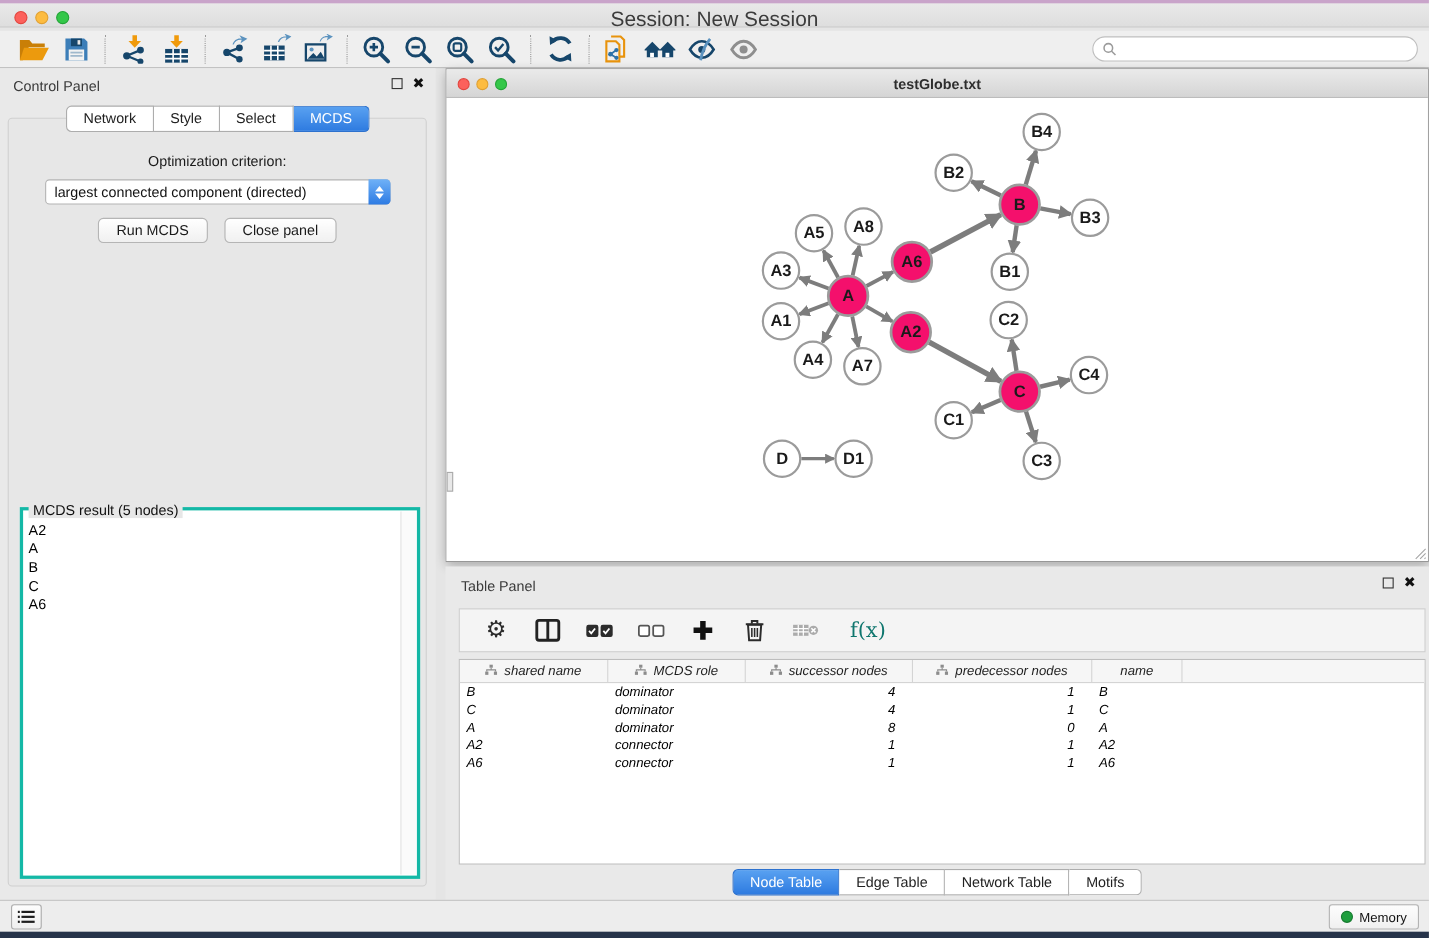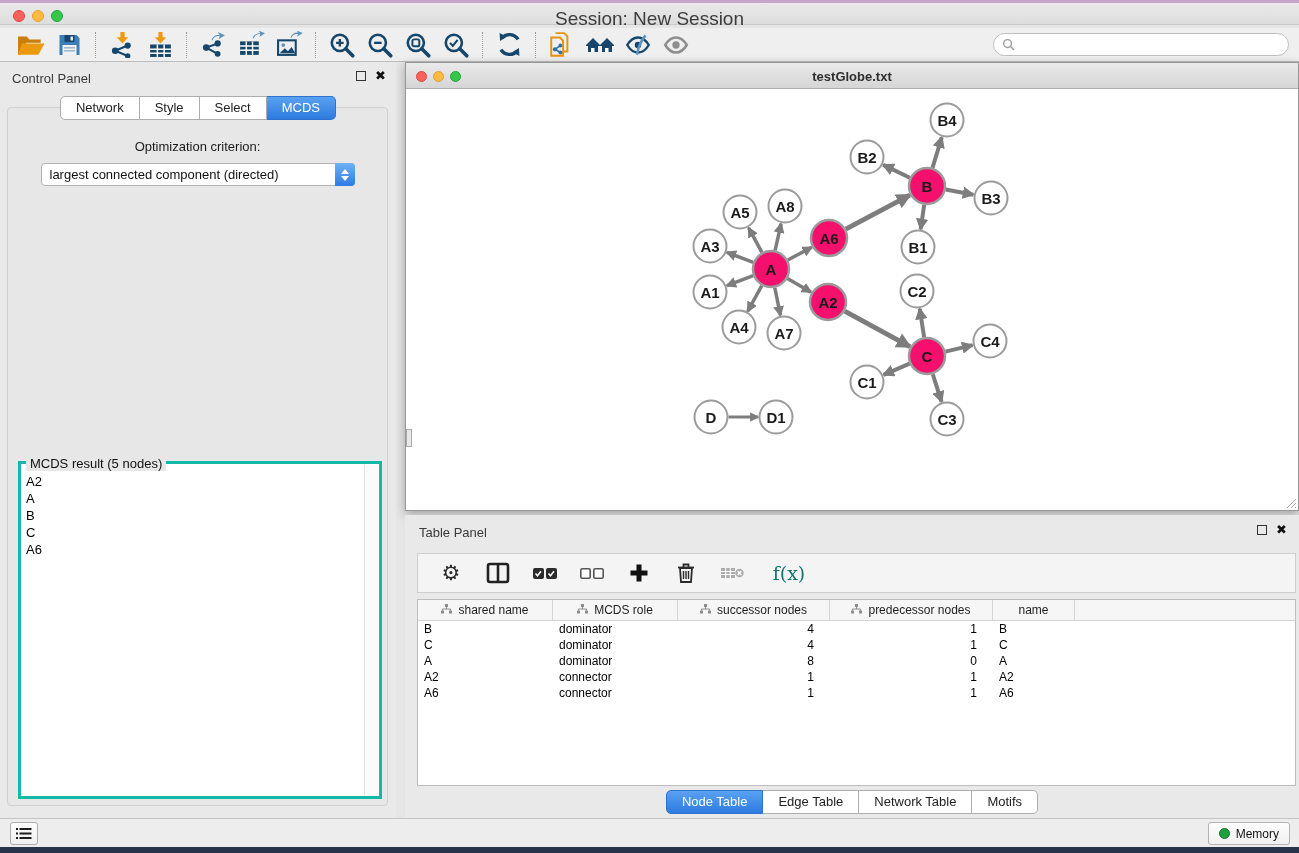--- a/index.html
+++ b/index.html
@@ -73,21 +73,21 @@
 
   
   .table-panel { position:absolute; left:405px; top:515px; width:894px; height:303px; background:#E9E9E9; }
   .tp-title { position:absolute; left:14px; top:10px; font-size:13px; color:#3A3A3A; }
   .tp-toolbar { position:absolute; left:12px; right:3px; top:38px; height:40px; background:#F4F4F4;
     border:1px solid #CDCDCD; display:flex; align-items:center; gap:21px; padding-left:20px; }
   .tp-icon { display:flex; align-items:center; justify-content:center; width:26px; height:28px; }
   .gear-glyph { font-size:21px; color:#2B2B2B; line-height:22px; }
   .fx-glyph { font-family:"DejaVu Serif","Liberation Serif",serif; font-size:19px; color:#0f766e; }
 
-  .tp-table { position:absolute; left:12px; right:3px; top:84px; height:187px; background:#fff; border:1px solid #BDBDBD; overflow:hidden; }
+  .tp-table { position:absolute; left:12px; right:3px; top:84px; height:187px; background:#fff; border:1px solid #BDBDBD; overflow:hidden;font-style:italic; }
   .t-head { display:flex; height:21px; background:#F6F6F6; border-bottom:1px solid #D4D4D4; }
   .t-hcell { display:flex; align-items:center; justify-content:center; gap:6px; font-size:12px; color:#1E1E1E;
     border-right:1px solid #D4D4D4; flex:none; }
   .t-row { display:flex; height:16px; }
   .t-cell { flex:none; font-size:12px; color:#000; line-height:16px; padding:0 6px; white-space:nowrap; overflow:hidden; }
   .t-cell.num { text-align:right; padding-right:16px; }
 
   .tp-tabs { position:absolute; left:0; right:0; top:275px; display:flex; justify-content:center; }
 
   
@@ -276,20 +276,24 @@
     <span class="seg-tab active">MCDS</span>
   </div>
   <div class="cp-body">
     <div class="opt-label">Optimization criterion:</div>
     <div class="dropdown">
       <span>largest connected component (directed)</span>
       <span class="dd-stepper">
           <span class="dd-up"></span>
           <span class="dd-down"></span>
         </span>
+    </div>
+    <div class="btn-row">
+      <button class="aqua-btn">Run MCDS</button>
+      <button class="aqua-btn">Close panel</button>
     </div>
     <div class="result-group">
       <span class="result-legend">MCDS result (5 nodes)</span>
       <div class="result-list">
           <div>A2</div>
           <div>A</div>
           <div>B</div>
           <div>C</div>
           <div>A6</div>
         </div>

